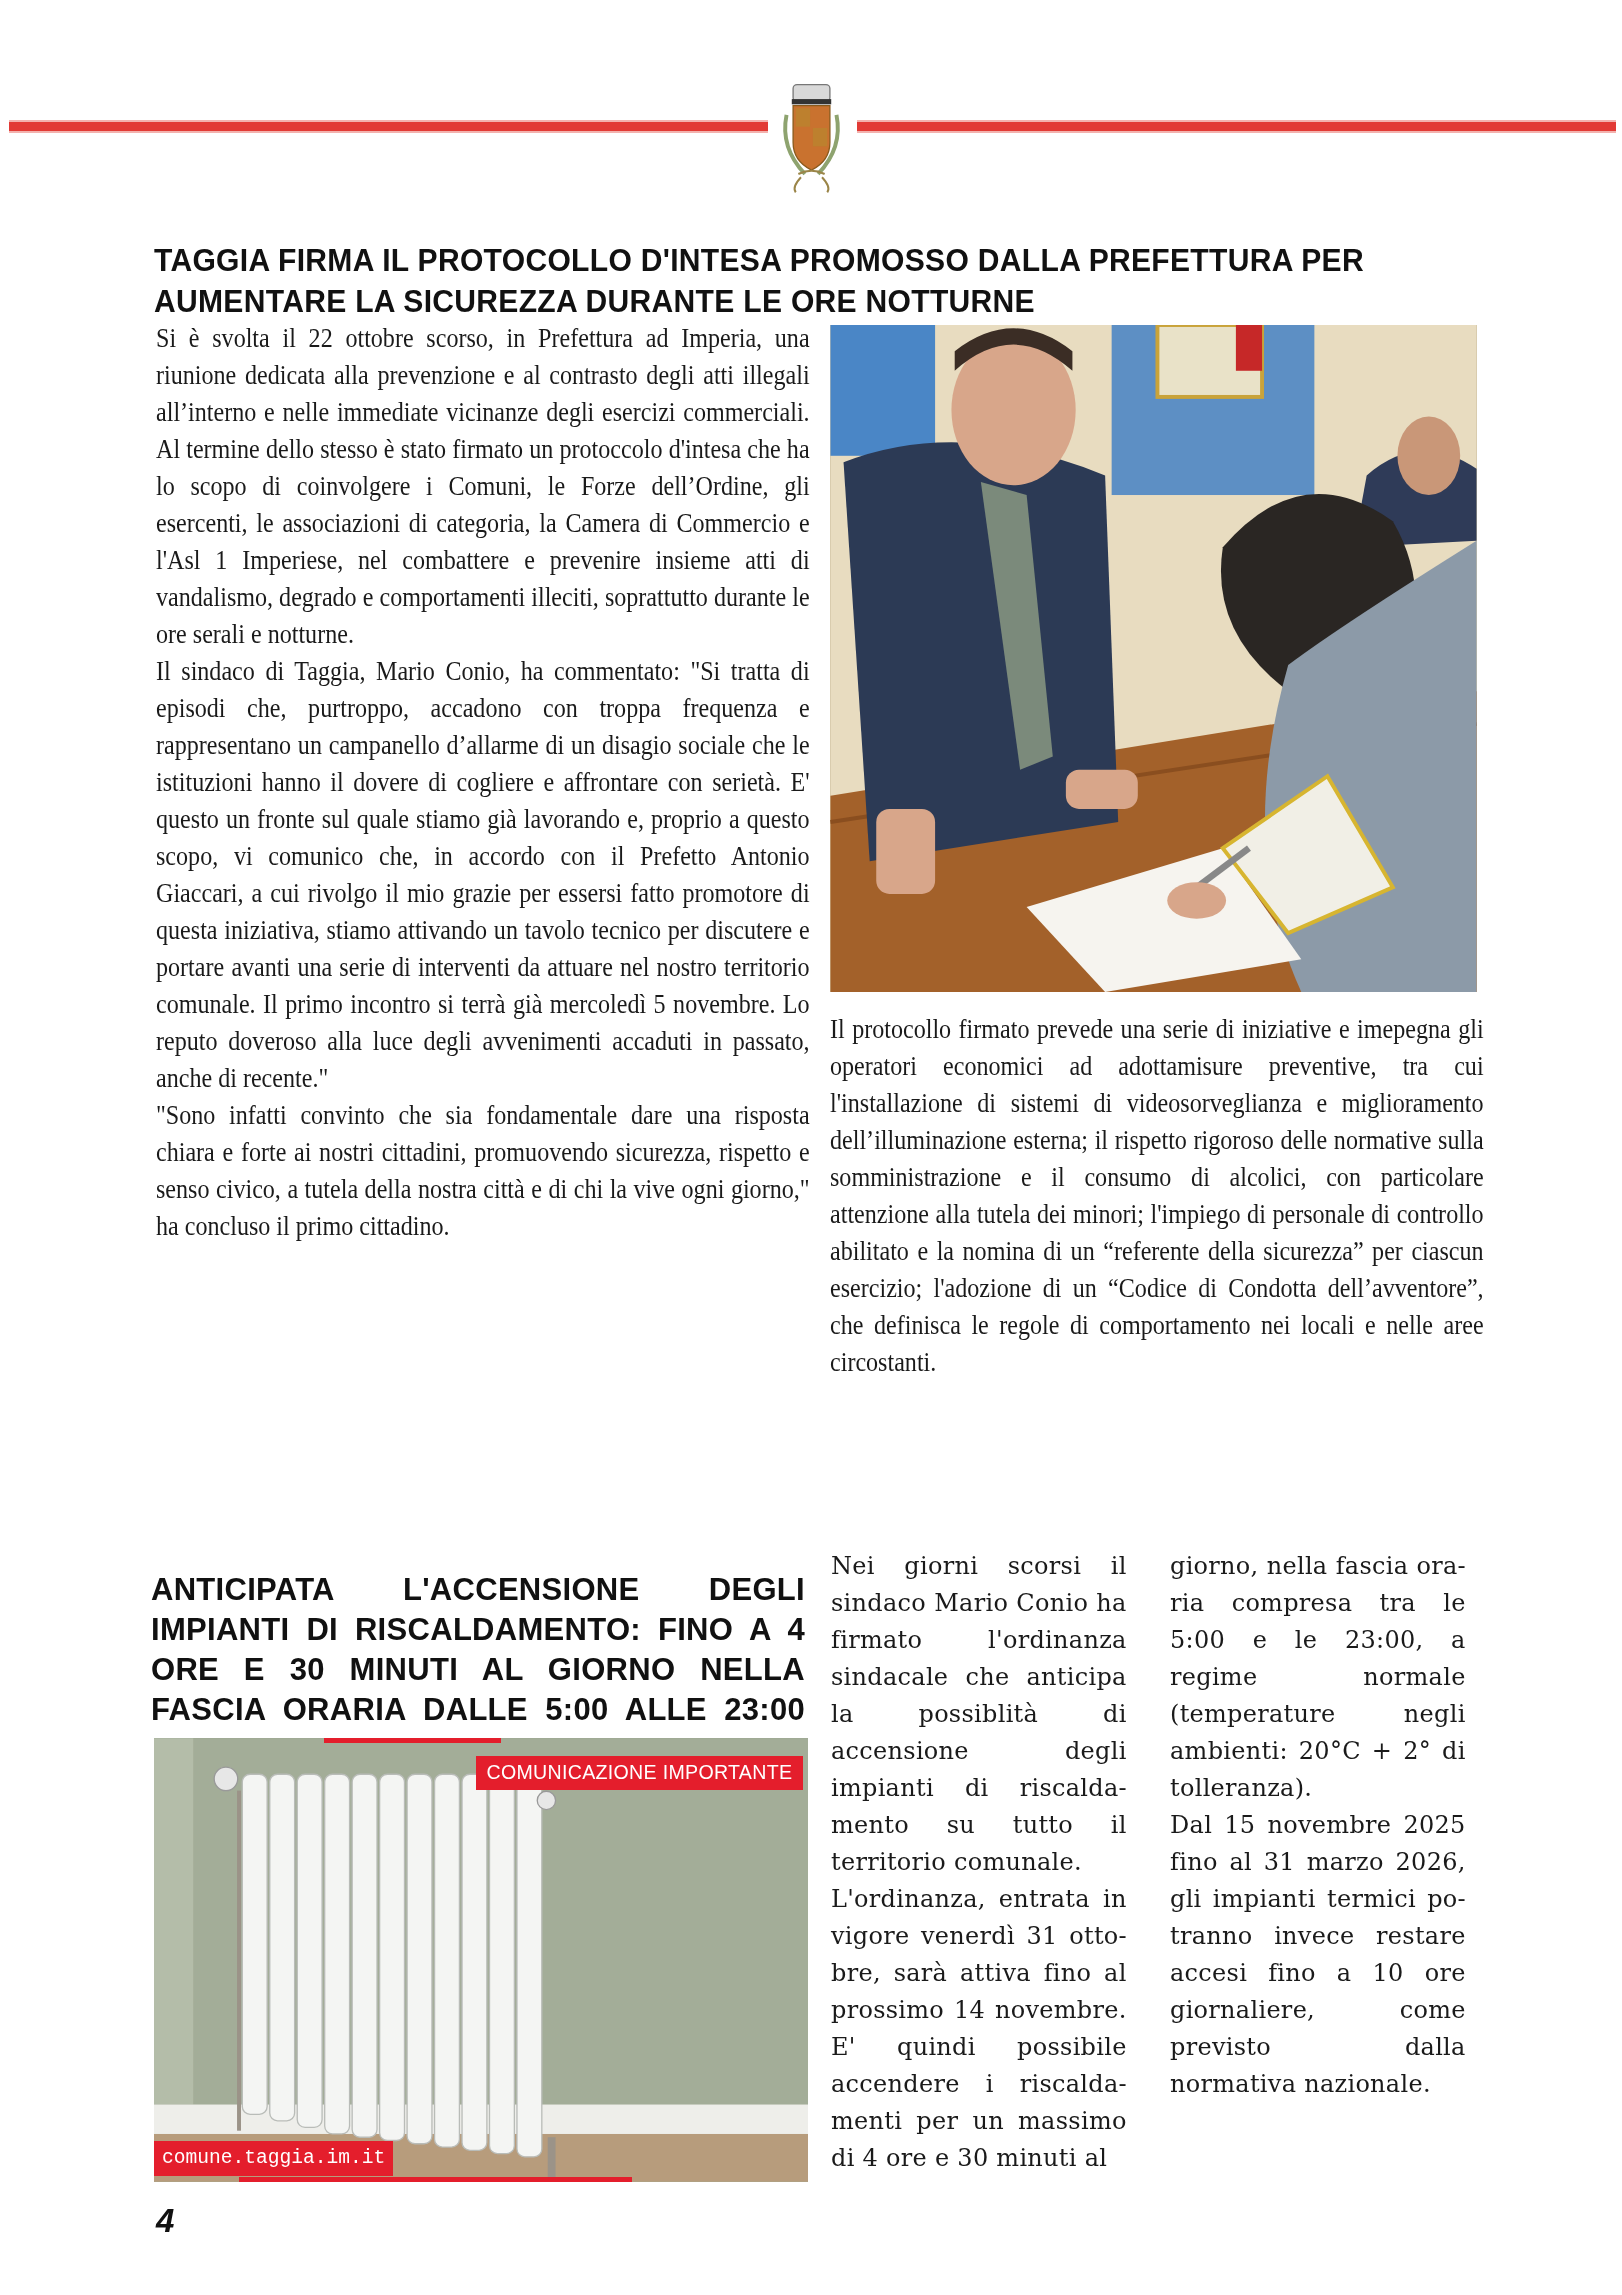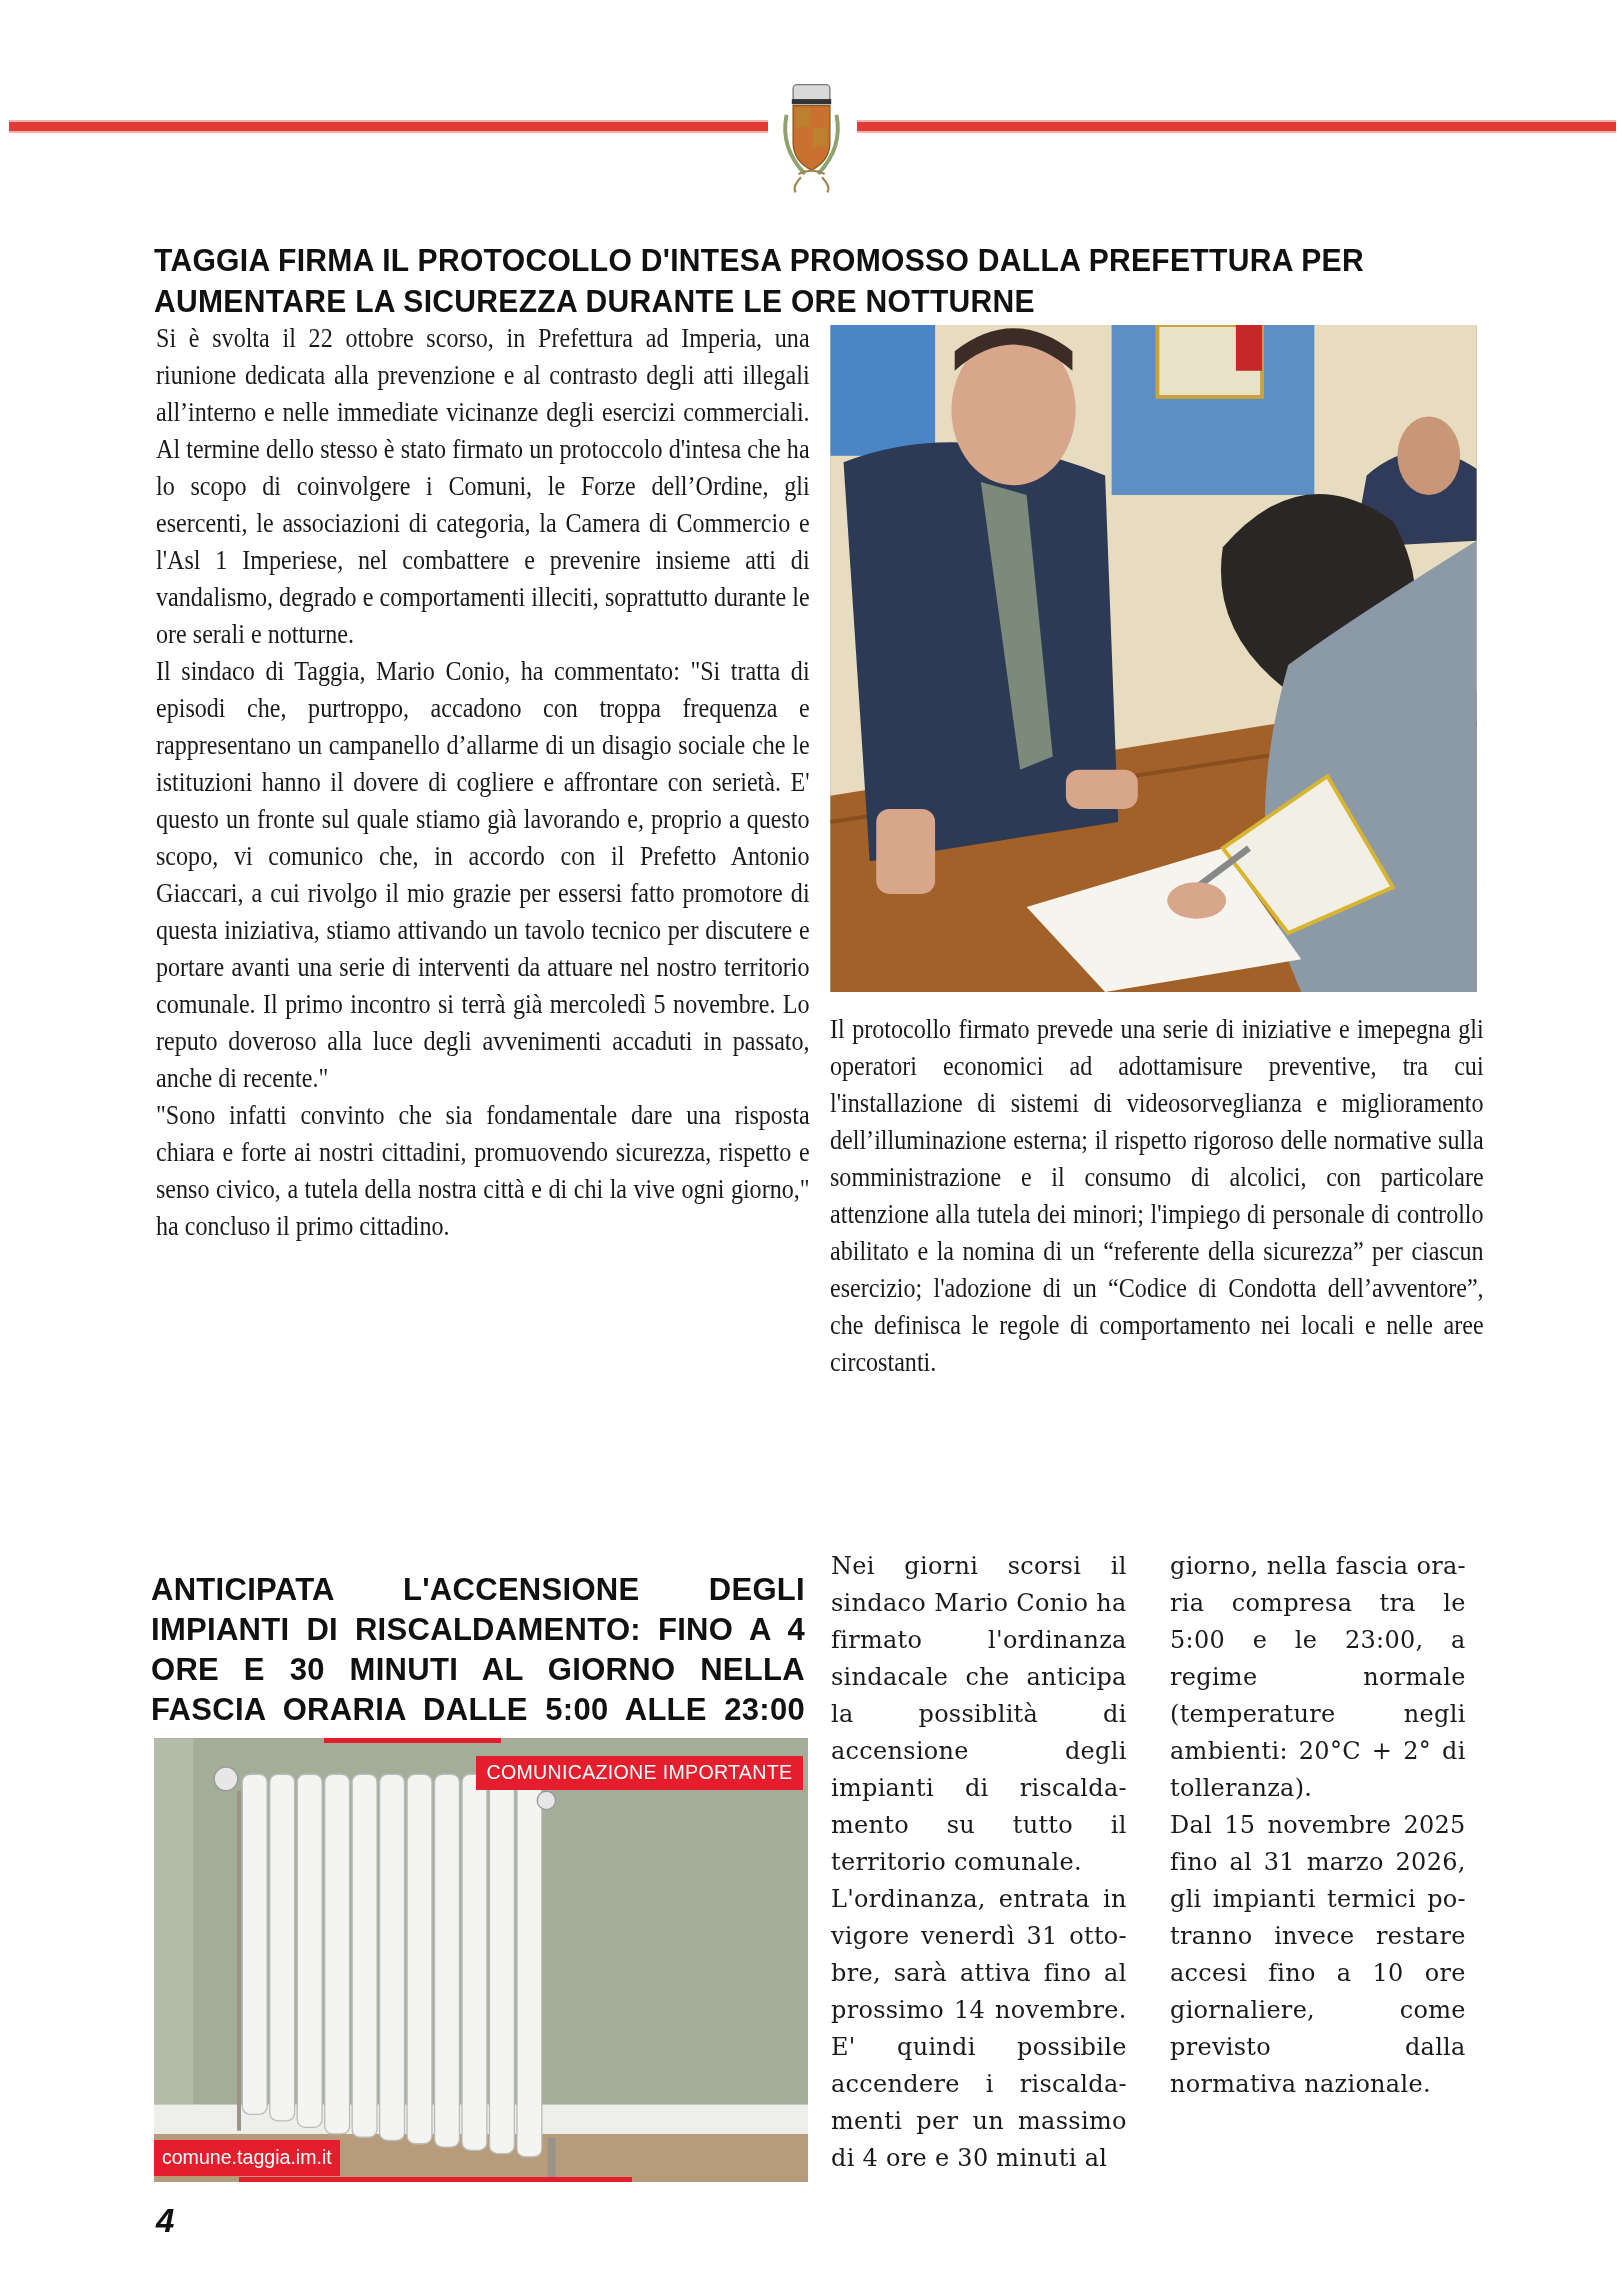--- a/index.html
+++ b/index.html
@@ -23,21 +23,21 @@
   .col-c, .col-d { position: absolute; font-family: "DejaVu Serif", serif; font-size: 25px; line-height: 37px; text-align: justify; letter-spacing: 0.3px; }
   .col-c p, .col-d p { margin: 0; }
   .col-c { left: 831px; top: 1547px; width: 308px; transform: scaleX(0.96); transform-origin: left top; }
   .col-d { left: 1170px; top: 1547px; width: 308px; transform: scaleX(0.96); transform-origin: left top; }
 
   .photo { position: absolute; left: 830px; top: 325px; width: 647px; height: 667px; overflow: hidden; background: #c9b99a; }
   .radiator-img { position: absolute; left: 154px; top: 1738px; width: 654px; height: 444px; overflow: hidden; background: #9aa58e; }
 
   .banner { position: absolute; right: 5.2px; top: 18.3px; background: #e41e2c; color: #fff; font-family: "Liberation Sans", sans-serif; font-weight: 400; font-size: 19.6px; padding: 5.2px 10.5px; letter-spacing: 0.3px; }
   .banner-line { position: absolute; left: 170px; top: 0; width: 177px; height: 5.2px; background: #e41e2c; }
-  .url-tag { position: absolute; left: 0; bottom: 6.5px; background: #e41e2c; color: #fff; font-family: Liberation Sans, sans-serif; font-size: 19.6px; padding: 6.5px 7.9px; }
+  .url-tag { position: absolute; left: 0; bottom: 6.5px; background: #e41e2c; color: #fff; font-family: Liberation Mono, monospace; font-size: 19.6px; padding: 6.5px 7.9px; }
   .url-line { position: absolute; left: 85px; bottom: 0; width: 393px; height: 5.2px; background: #e41e2c; }
 
   .page-number { position: absolute; left: 156px; top: 2202px; font-family: "Liberation Sans", sans-serif; font-weight: 900; font-size: 33px; font-style: italic; color: #111; }
 </style>
 </head>
 <body>
 
 <div class="header-rule left"></div>
 <div class="header-rule right"></div>
 <svg class="crest" viewBox="0 0 120 175">

